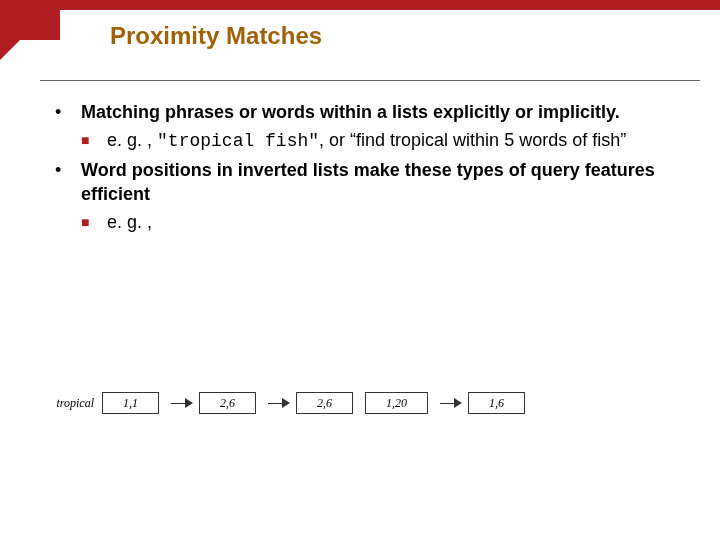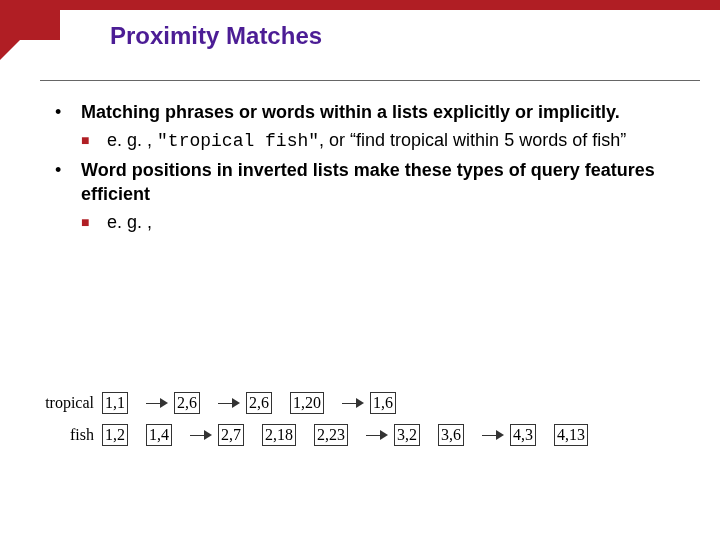--- a/index.html
+++ b/index.html
@@ -29,21 +29,21 @@
     position: absolute;
     top: 10px;
     left: 60px;
     right: 0;
     background: #fff;
     padding: 12px 0 12px 50px;
   }
   .slide-title {
     font-size: 24px;
     font-weight: bold;
-    color: #4c1d95;
+    color: #a16207;
   }
   .rule {
     position: absolute;
     top: 80px;
     left: 40px;
     right: 20px;
     height: 1px;
     background: #666;
   }
   .content {
@@ -78,42 +78,43 @@
   }
   .b2 .body { flex: 1; font-weight: normal; }
   .mono { font-family: "Courier New", monospace; }
 
   .diagram {
     position: absolute;
     left: 30px;
     right: 20px;
     top: 390px;
     font-family: Georgia, 'Times New Roman', serif;
-    font-size: 16px;
+    font-size: 12px;
+    font-style: italic;
   }
   .row {
     display: flex;
     align-items: center;
     height: 26px;
     margin-bottom: 6px;
   }
   .rowlabel {
     width: 72px;
     text-align: right;
     padding-right: 8px;
   }
   .seg {
     position: relative;
     height: 22px;
     border: 1px solid #333;
-    margin-right: 18px;
+    margin-right: 12px;
     display: flex;
     align-items: center;
     justify-content: center;
-    padding: 0 2px;
+    padding: 0 20px;
     background: #fff;
   }
   .arrow {
     width: 0; height: 0;
     border-top: 5px solid transparent;
     border-bottom: 5px solid transparent;
     border-left: 8px solid #333;
     margin-left: -2px;
     margin-right: 6px;
   }
@@ -166,31 +167,13 @@
       <div class="arrow"></div>
       <div class="seg">2,6</div>
       <div class="link"></div>
       <div class="arrow"></div>
       <div class="seg">2,6</div>
       <div class="seg">1,20</div>
       <div class="link"></div>
       <div class="arrow"></div>
       <div class="seg">1,6</div>
     </div>
-    <div class="row">
-      <div class="rowlabel">fish</div>
-      <div class="seg">1,2</div>
-      <div class="seg">1,4</div>
-      <div class="link"></div>
-      <div class="arrow"></div>
-      <div class="seg">2,7</div>
-      <div class="seg">2,18</div>
-      <div class="seg">2,23</div>
-      <div class="link"></div>
-      <div class="arrow"></div>
-      <div class="seg">3,2</div>
-      <div class="seg">3,6</div>
-      <div class="link"></div>
-      <div class="arrow"></div>
-      <div class="seg">4,3</div>
-      <div class="seg">4,13</div>
-    </div>
   </div>
 
 </body></html>

